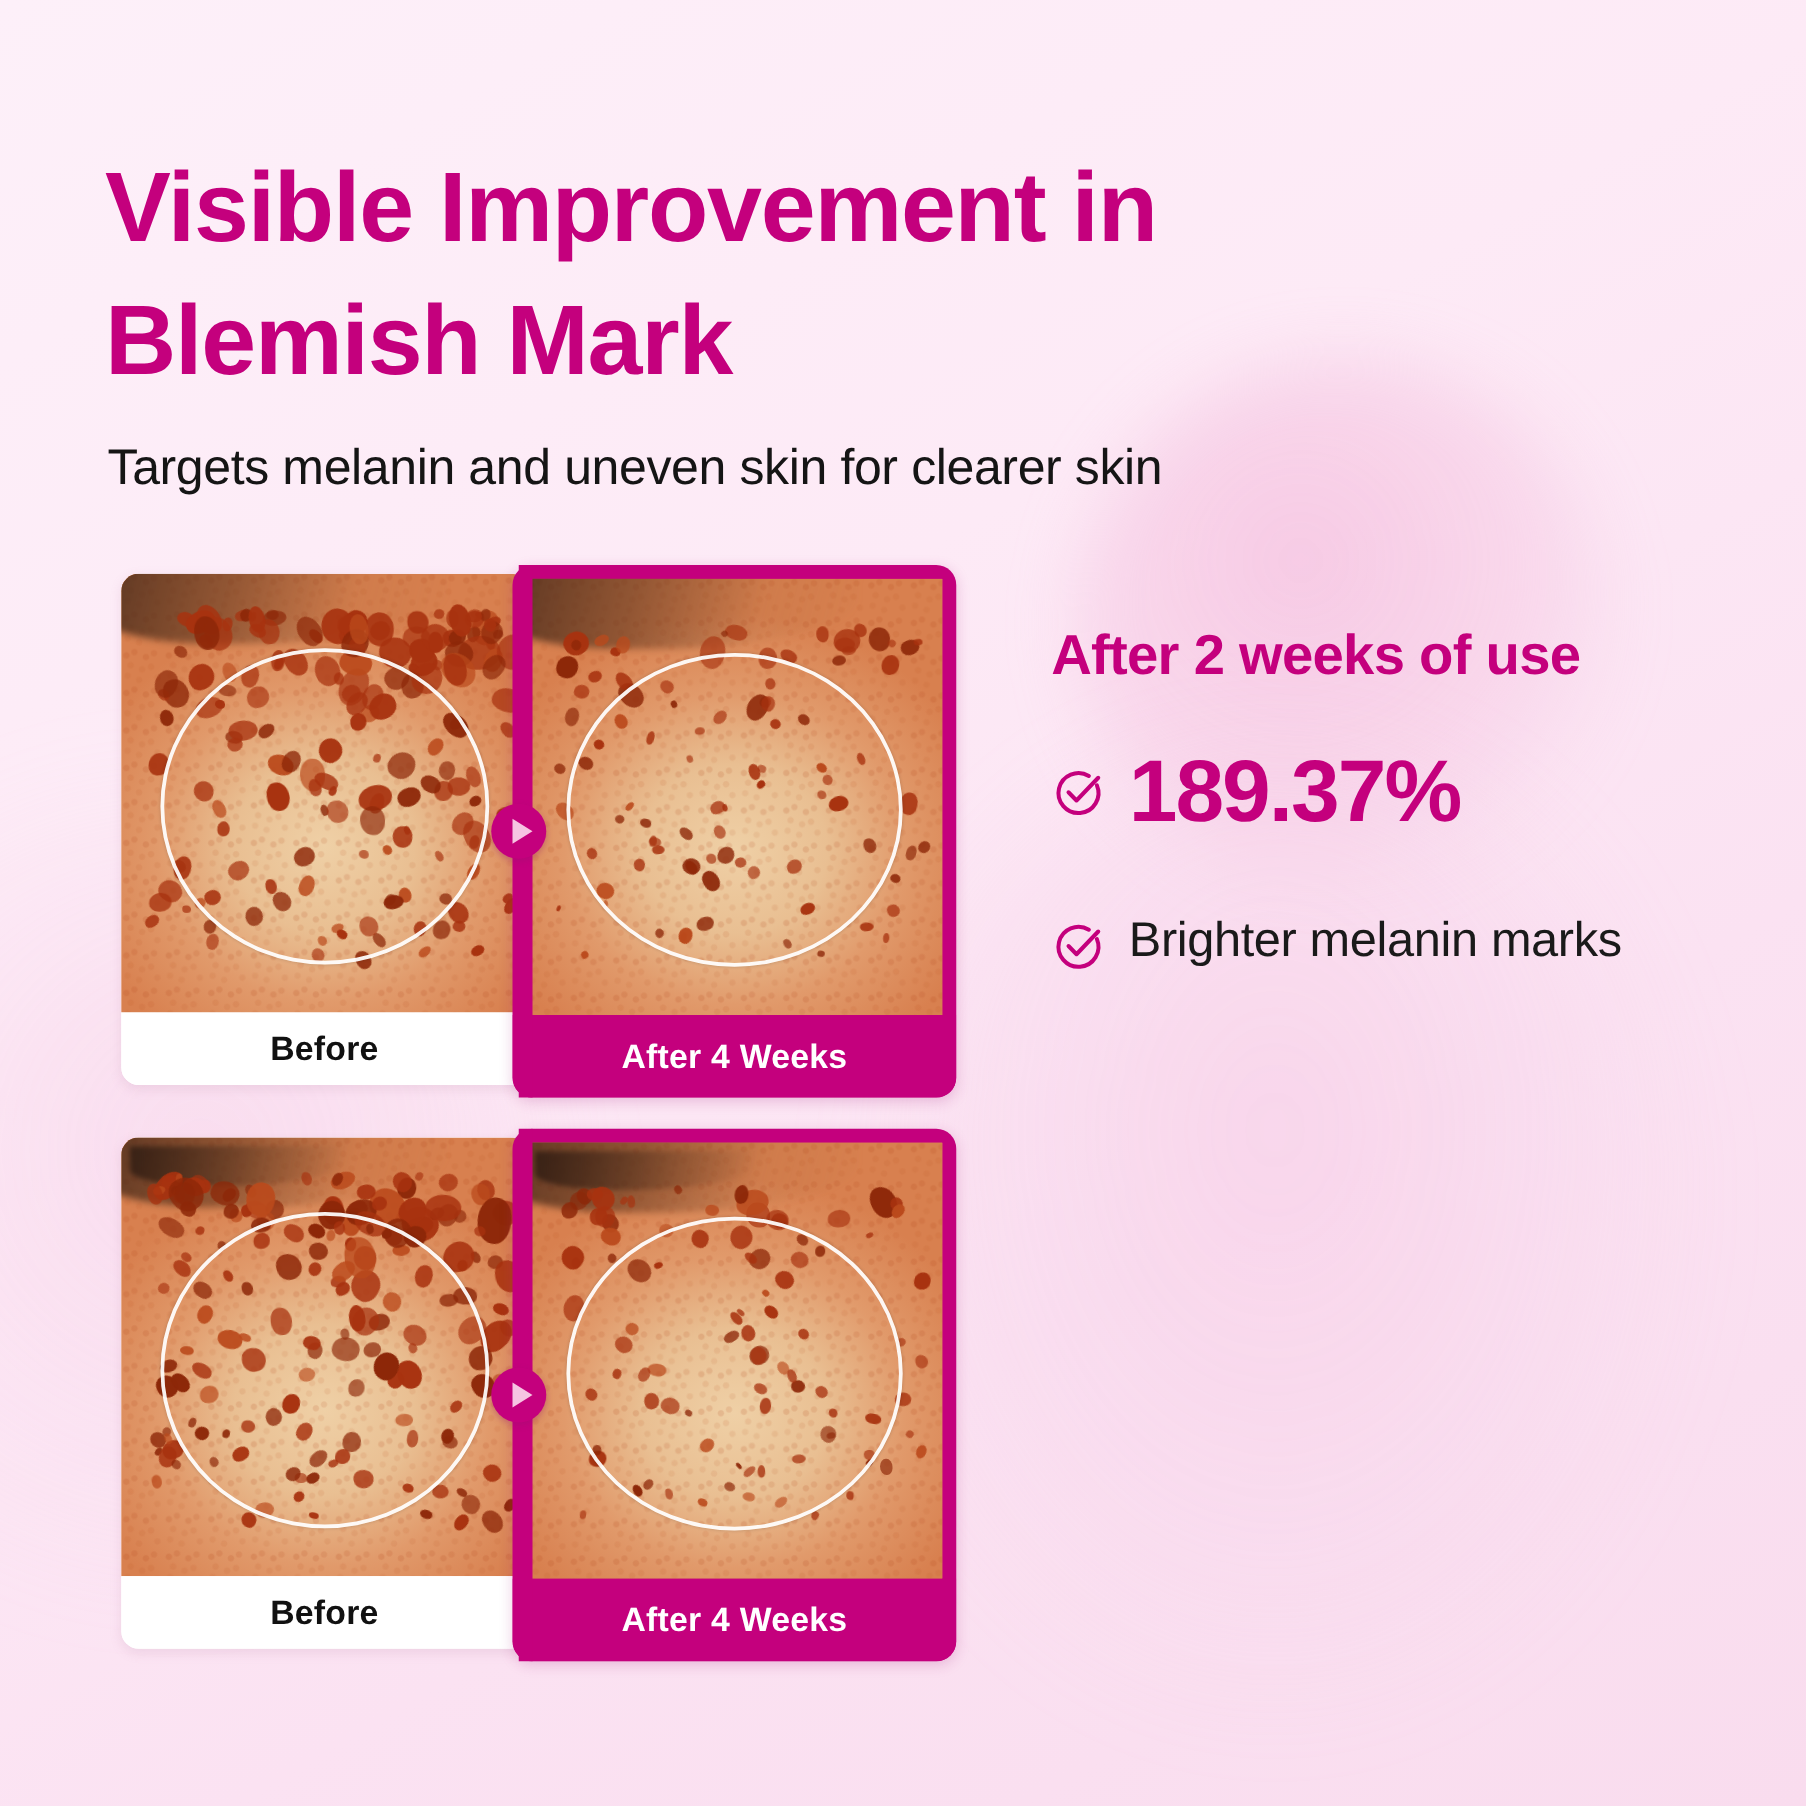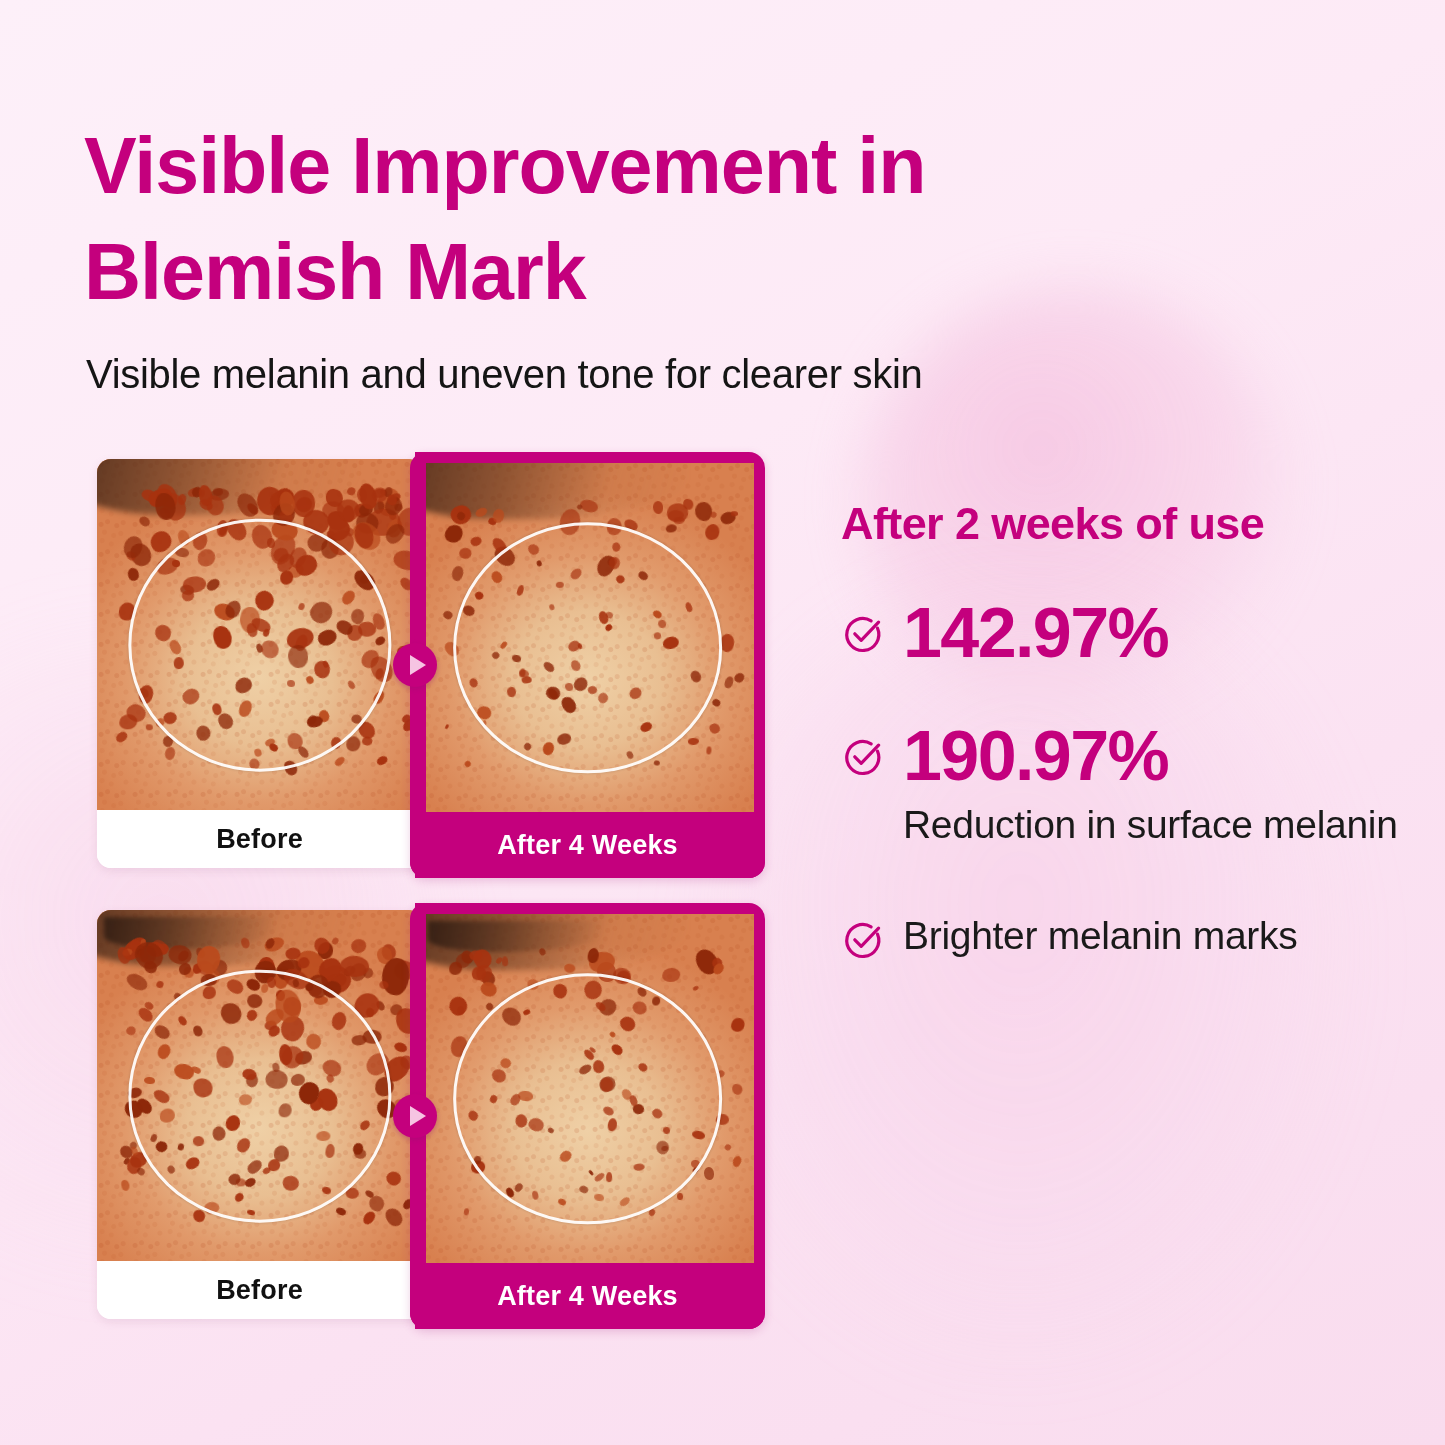--- a/index.html
+++ b/index.html
@@ -200,21 +200,21 @@
 </head>
 <body>
 
 <div id="stage">
 
   <div class="blob blob-a"></div>
   <div class="blob blob-b"></div>
   <div class="blob blob-c"></div>
 
   <h1 class="headline">Visible Improvement in Blemish Mark</h1>
-  <p class="subhead">Visible melanin and uneven tone for clearer skin</p>
+  <p class="subhead">Targets melanin and uneven skin for clearer skin</p>
 
   <div class="pair" id="pair-1">
 
     <div class="card-before">
       <div class="photo">
         <div class="skin">
           <div class="base"></div>
           <div class="grain"></div>
           <div class="brow"></div>
           <div class="spots">
@@ -819,36 +819,24 @@
     <div class="stats-title">After 2 weeks of use</div>
 
     <div class="stat">
       <span class="check">
         <svg viewBox="0 0 44 44" width="44" height="44">
           <path d="M36.5 16.2a16 16 0 1 1 -6.4 -7.4" fill="none" stroke="#C4007D" stroke-width="3.2" stroke-linecap="round"></path>
           <path d="M13.8 21.8 L20.2 28.4 L37.6 10.2" fill="none" stroke="#C4007D" stroke-width="3.2" stroke-linecap="round" stroke-linejoin="round"></path>
         </svg>
       </span>
       <div class="stat-text">
-        <div class="stat-num">142.97%</div>
+        <div class="stat-num">189.37%</div>
       </div>
     </div>
 
-    <div class="stat">
-      <span class="check">
-        <svg viewBox="0 0 44 44" width="44" height="44">
-          <path d="M36.5 16.2a16 16 0 1 1 -6.4 -7.4" fill="none" stroke="#C4007D" stroke-width="3.2" stroke-linecap="round"></path>
-          <path d="M13.8 21.8 L20.2 28.4 L37.6 10.2" fill="none" stroke="#C4007D" stroke-width="3.2" stroke-linecap="round" stroke-linejoin="round"></path>
-        </svg>
-      </span>
-      <div class="stat-text">
-        <div class="stat-num">190.97%</div>
-        <div class="stat-label">Reduction in surface melanin</div>
-      </div>
-    </div>
 
     <div class="stat">
       <span class="check">
         <svg viewBox="0 0 44 44" width="44" height="44">
           <path d="M36.5 16.2a16 16 0 1 1 -6.4 -7.4" fill="none" stroke="#C4007D" stroke-width="3.2" stroke-linecap="round"></path>
           <path d="M13.8 21.8 L20.2 28.4 L37.6 10.2" fill="none" stroke="#C4007D" stroke-width="3.2" stroke-linecap="round" stroke-linejoin="round"></path>
         </svg>
       </span>
       <div class="stat-text">
         <div class="stat-label">Brighter melanin marks</div>

